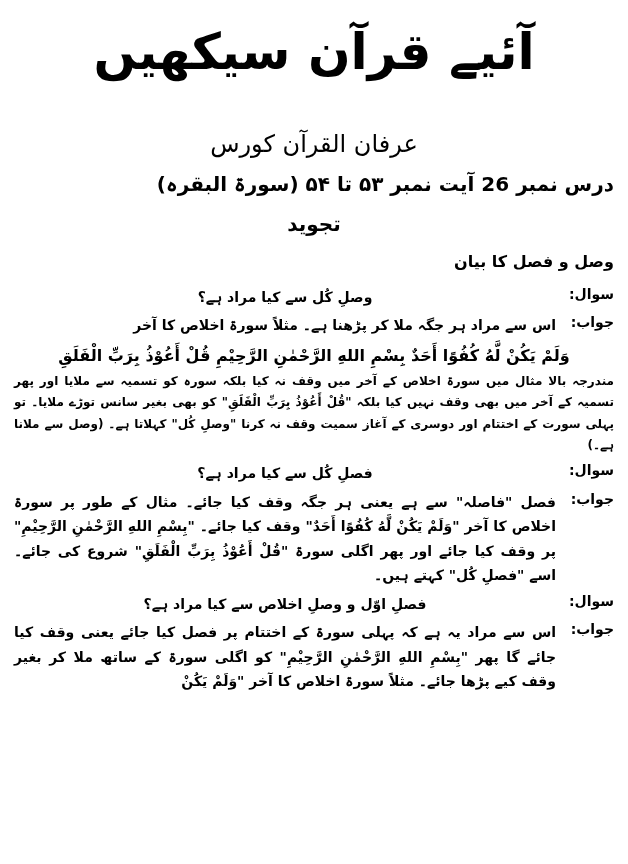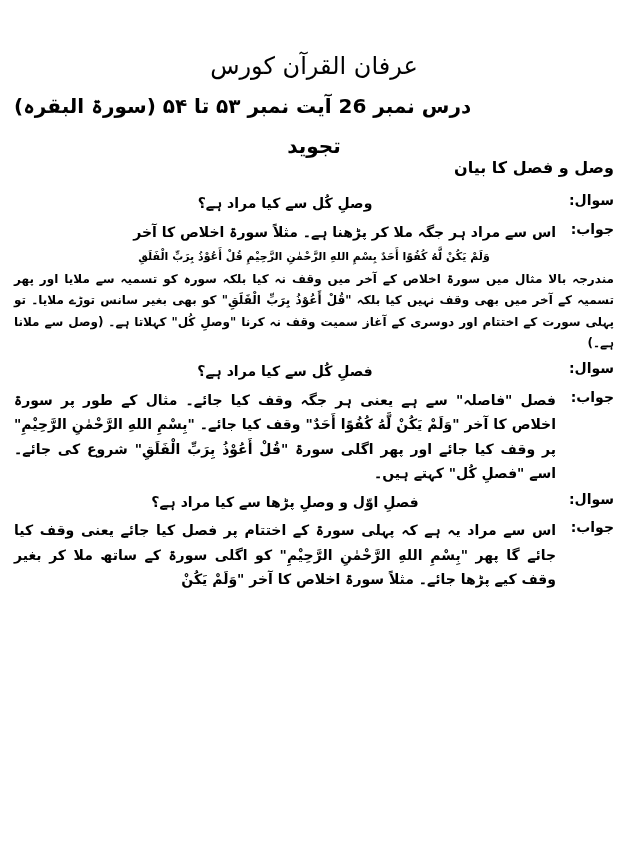--- a/index.html
+++ b/index.html
@@ -45,31 +45,32 @@
   .gap-lg { height: 42px; }
 
   .course-title {
     text-align: center;
     font-size: 24px;
     font-weight: normal;
     direction: rtl;
     margin-bottom: 14px;
   }
   .lesson-line {
-    text-align: left;
+    text-align: right;
     font-size: 20px;
     font-weight: bold;
     direction: rtl;
     margin-bottom: 16px;
   }
   .subject-line {
     text-align: center;
     font-size: 20px;
     font-weight: bold;
     direction: rtl;
+    margin-bottom: 16px;
   }
   .topic-line {
     text-align: right;
     font-size: 16px;
     font-weight: bold;
     direction: rtl;
     margin-bottom: 14px;
   }
 
   
@@ -104,41 +105,42 @@
   .qa-text.centered {
     text-align: left;
     text-align-last: center;
   }
   .ar {
     font-family: "DejaVu Sans", sans-serif;
     font-size: 14px;
   }
   .arabic-center {
     text-align: center;
-    font-size: 11px;
+    font-size: 16px;
     font-weight: bold;
     direction: rtl;
     line-height: 1.7;
     margin: 2px 0 2px 0;
   }
   .para {
     font-size: 12px;
     font-weight: bold;
     line-height: 1.8;
     text-align: justify;
     text-align-last: right;
     direction: rtl;
     margin: 0 0 4px 0;
   }
 </style>
 </head>
 <body>
 
 <div class="page">
 
+  <h1 class="main-title">آئیے قرآن سیکھیں</h1>
 
 
   <div class="gap-lg"></div>
 
   <div class="course-title">عرفان القرآن کورس</div>
 
   <div class="lesson-line">درس نمبر 26 آیت نمبر ۵۳ تا ۵۴ (سورۃ البقرہ)</div>
 
   <div class="subject-line">تجوید</div>
 
@@ -166,21 +168,21 @@
     </div>
     <div class="qa-row">
       <div class="qa-label">جواب:</div>
       <div class="qa-text">فصل "فاصلہ" سے ہے یعنی ہر جگہ وقف کیا جائے۔ مثال کے طور پر سورۃ اخلاص کا آخر "وَلَمْ يَكُنْ لَّهُ كُفُوًا أَحَدٌ" وقف کیا جائے۔ "بِسْمِ اللهِ الرَّحْمٰنِ الرَّحِيْمِ" پر وقف کیا جائے اور پھر اگلی سورۃ "قُلْ أَعُوْذُ بِرَبِّ الْفَلَقِ" شروع کی جائے۔ اسے "فصلِ کُل" کہتے ہیں۔</div>
     </div>
   </div>
 
   <div class="qa">
     <div class="qa-row">
       <div class="qa-label">سوال:</div>
-      <div class="qa-text centered">فصلِ اوّل و وصلِ پڑھا سے کیا مراد ہے؟</div>
+      <div class="qa-text centered">فصلِ اوّل و وصلِ اخلاص سے کیا مراد ہے؟</div>
     </div>
     <div class="qa-row">
       <div class="qa-label">جواب:</div>
       <div class="qa-text">اس سے مراد یہ ہے کہ پہلی سورۃ کے اختتام پر فصل کیا جائے یعنی وقف کیا جائے گا پھر "بِسْمِ اللهِ الرَّحْمٰنِ الرَّحِيْمِ" کو اگلی سورۃ کے ساتھ ملا کر بغیر وقف کیے پڑھا جائے۔ مثلاً سورۃ اخلاص کا آخر "وَلَمْ يَكُنْ</div>
     </div>
   </div>
 
 </div>
 
 </body></html>

